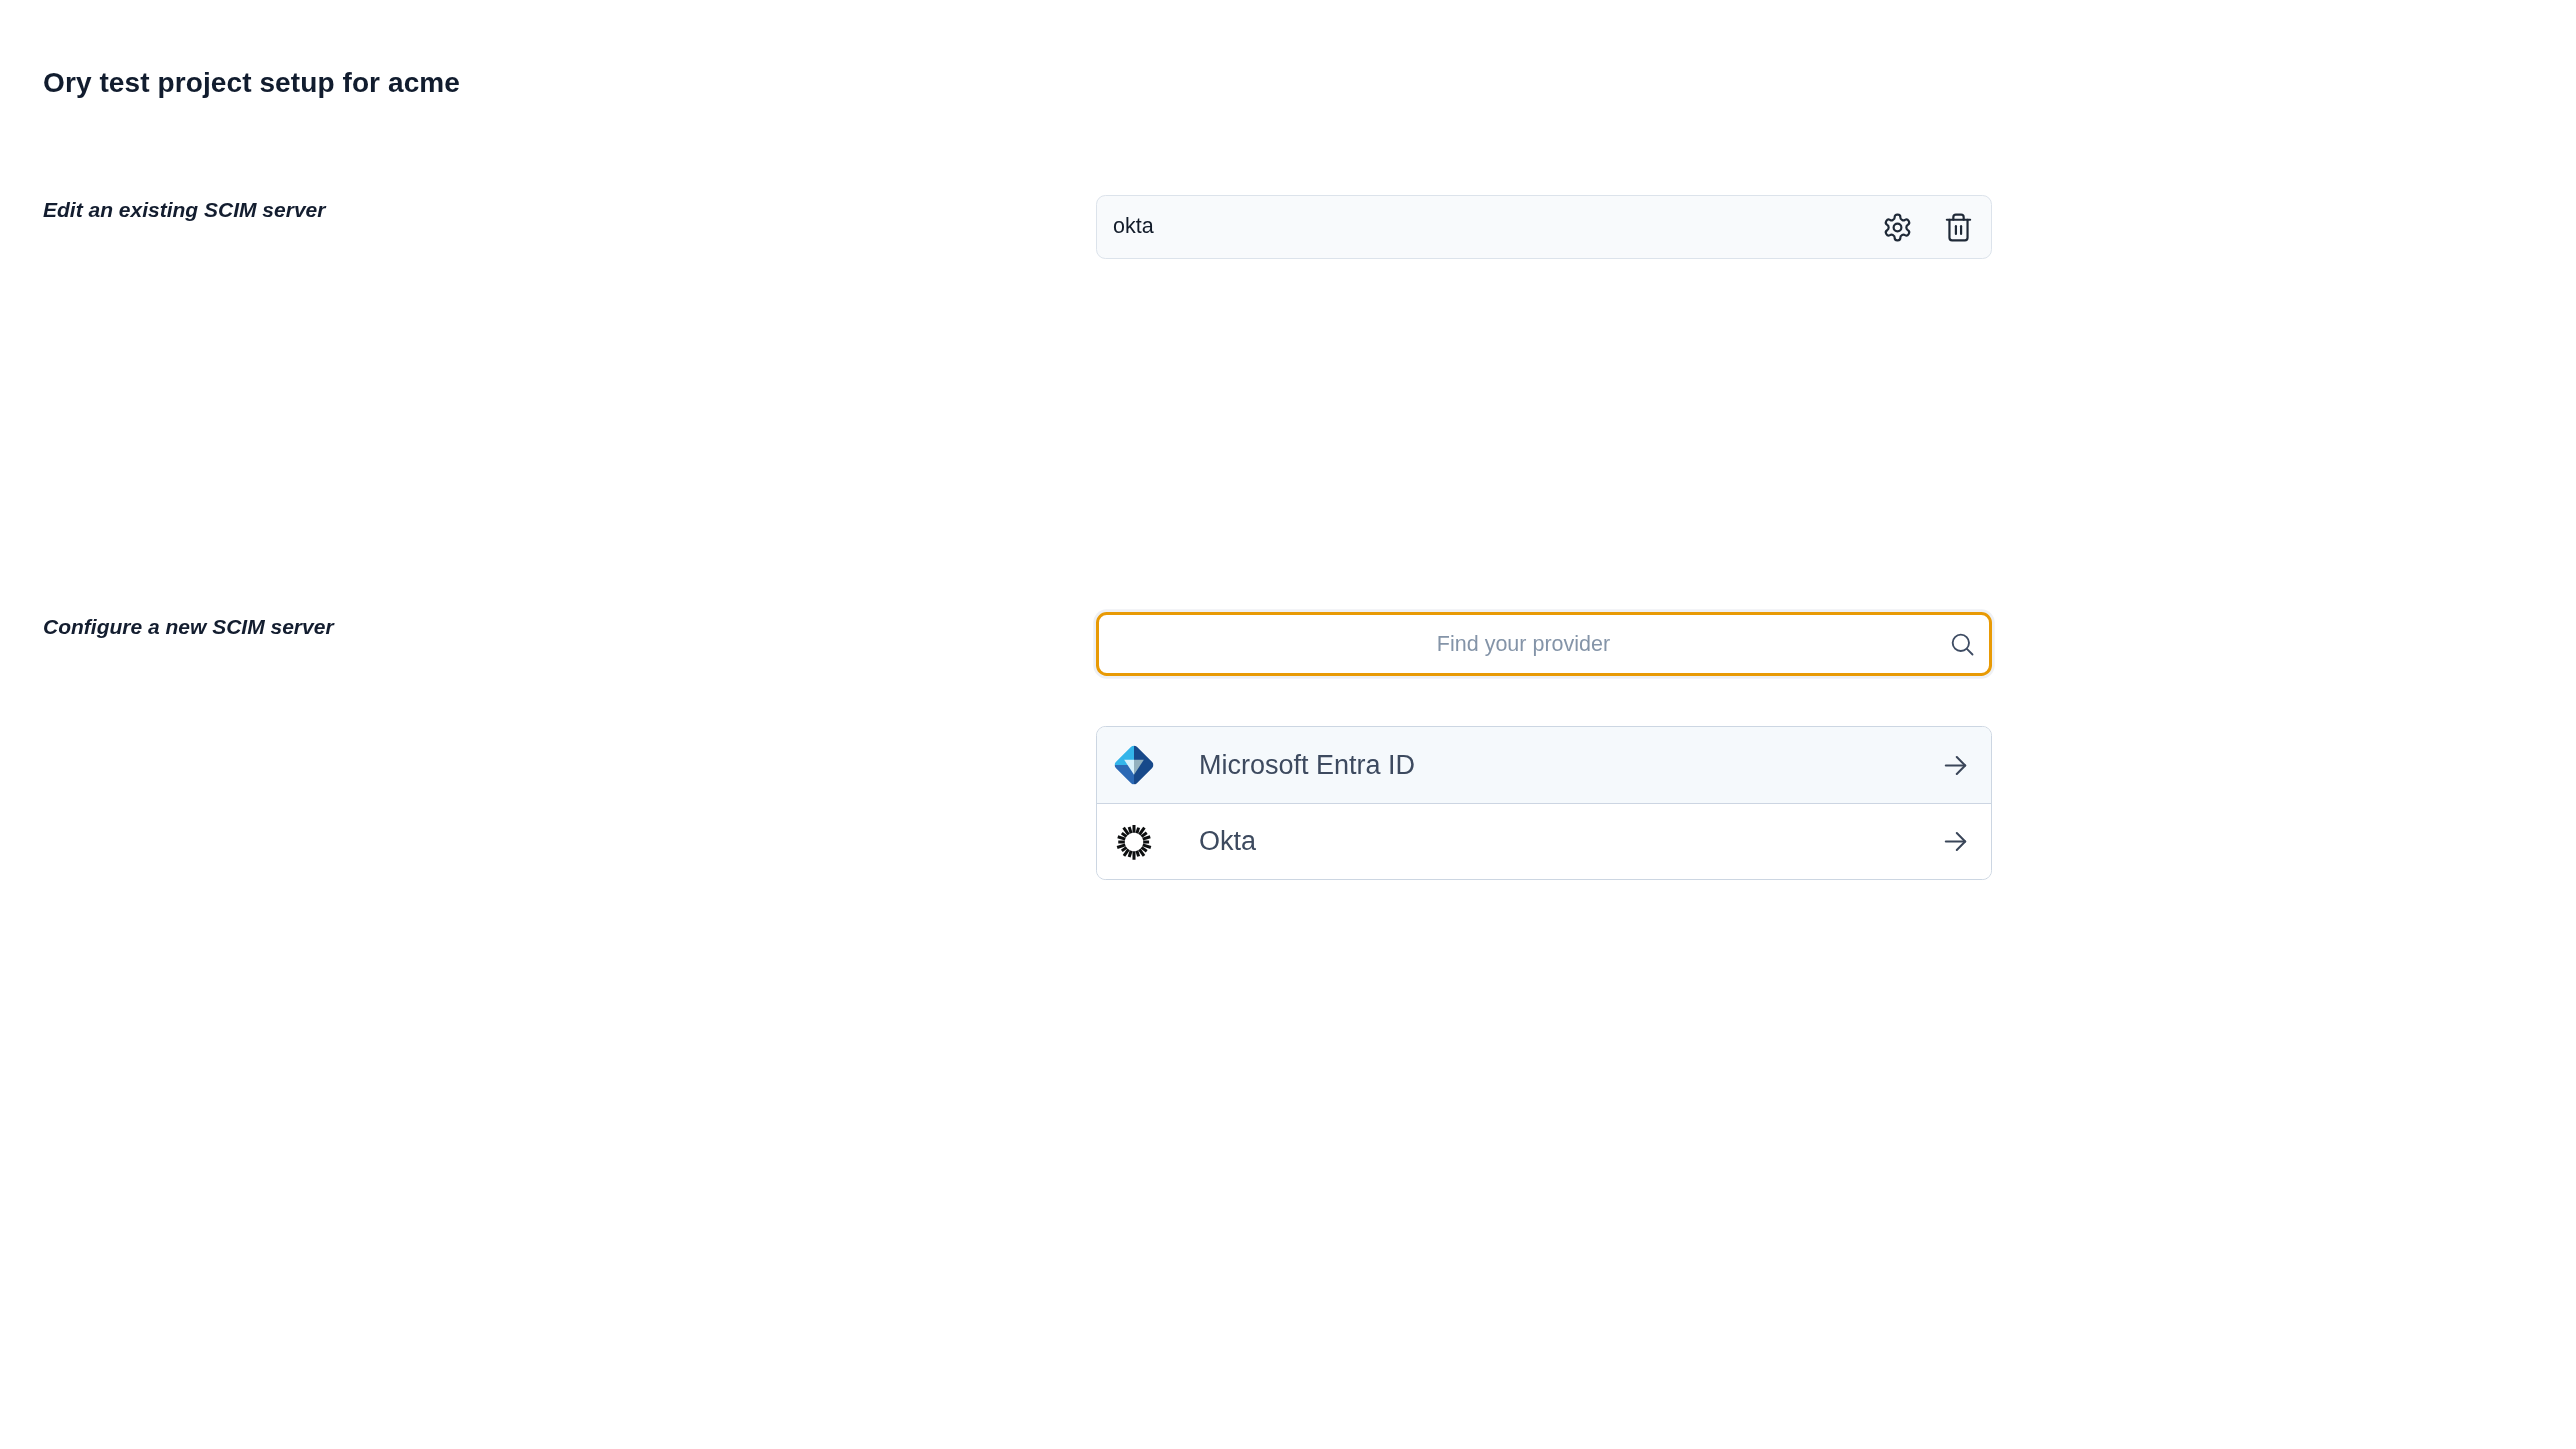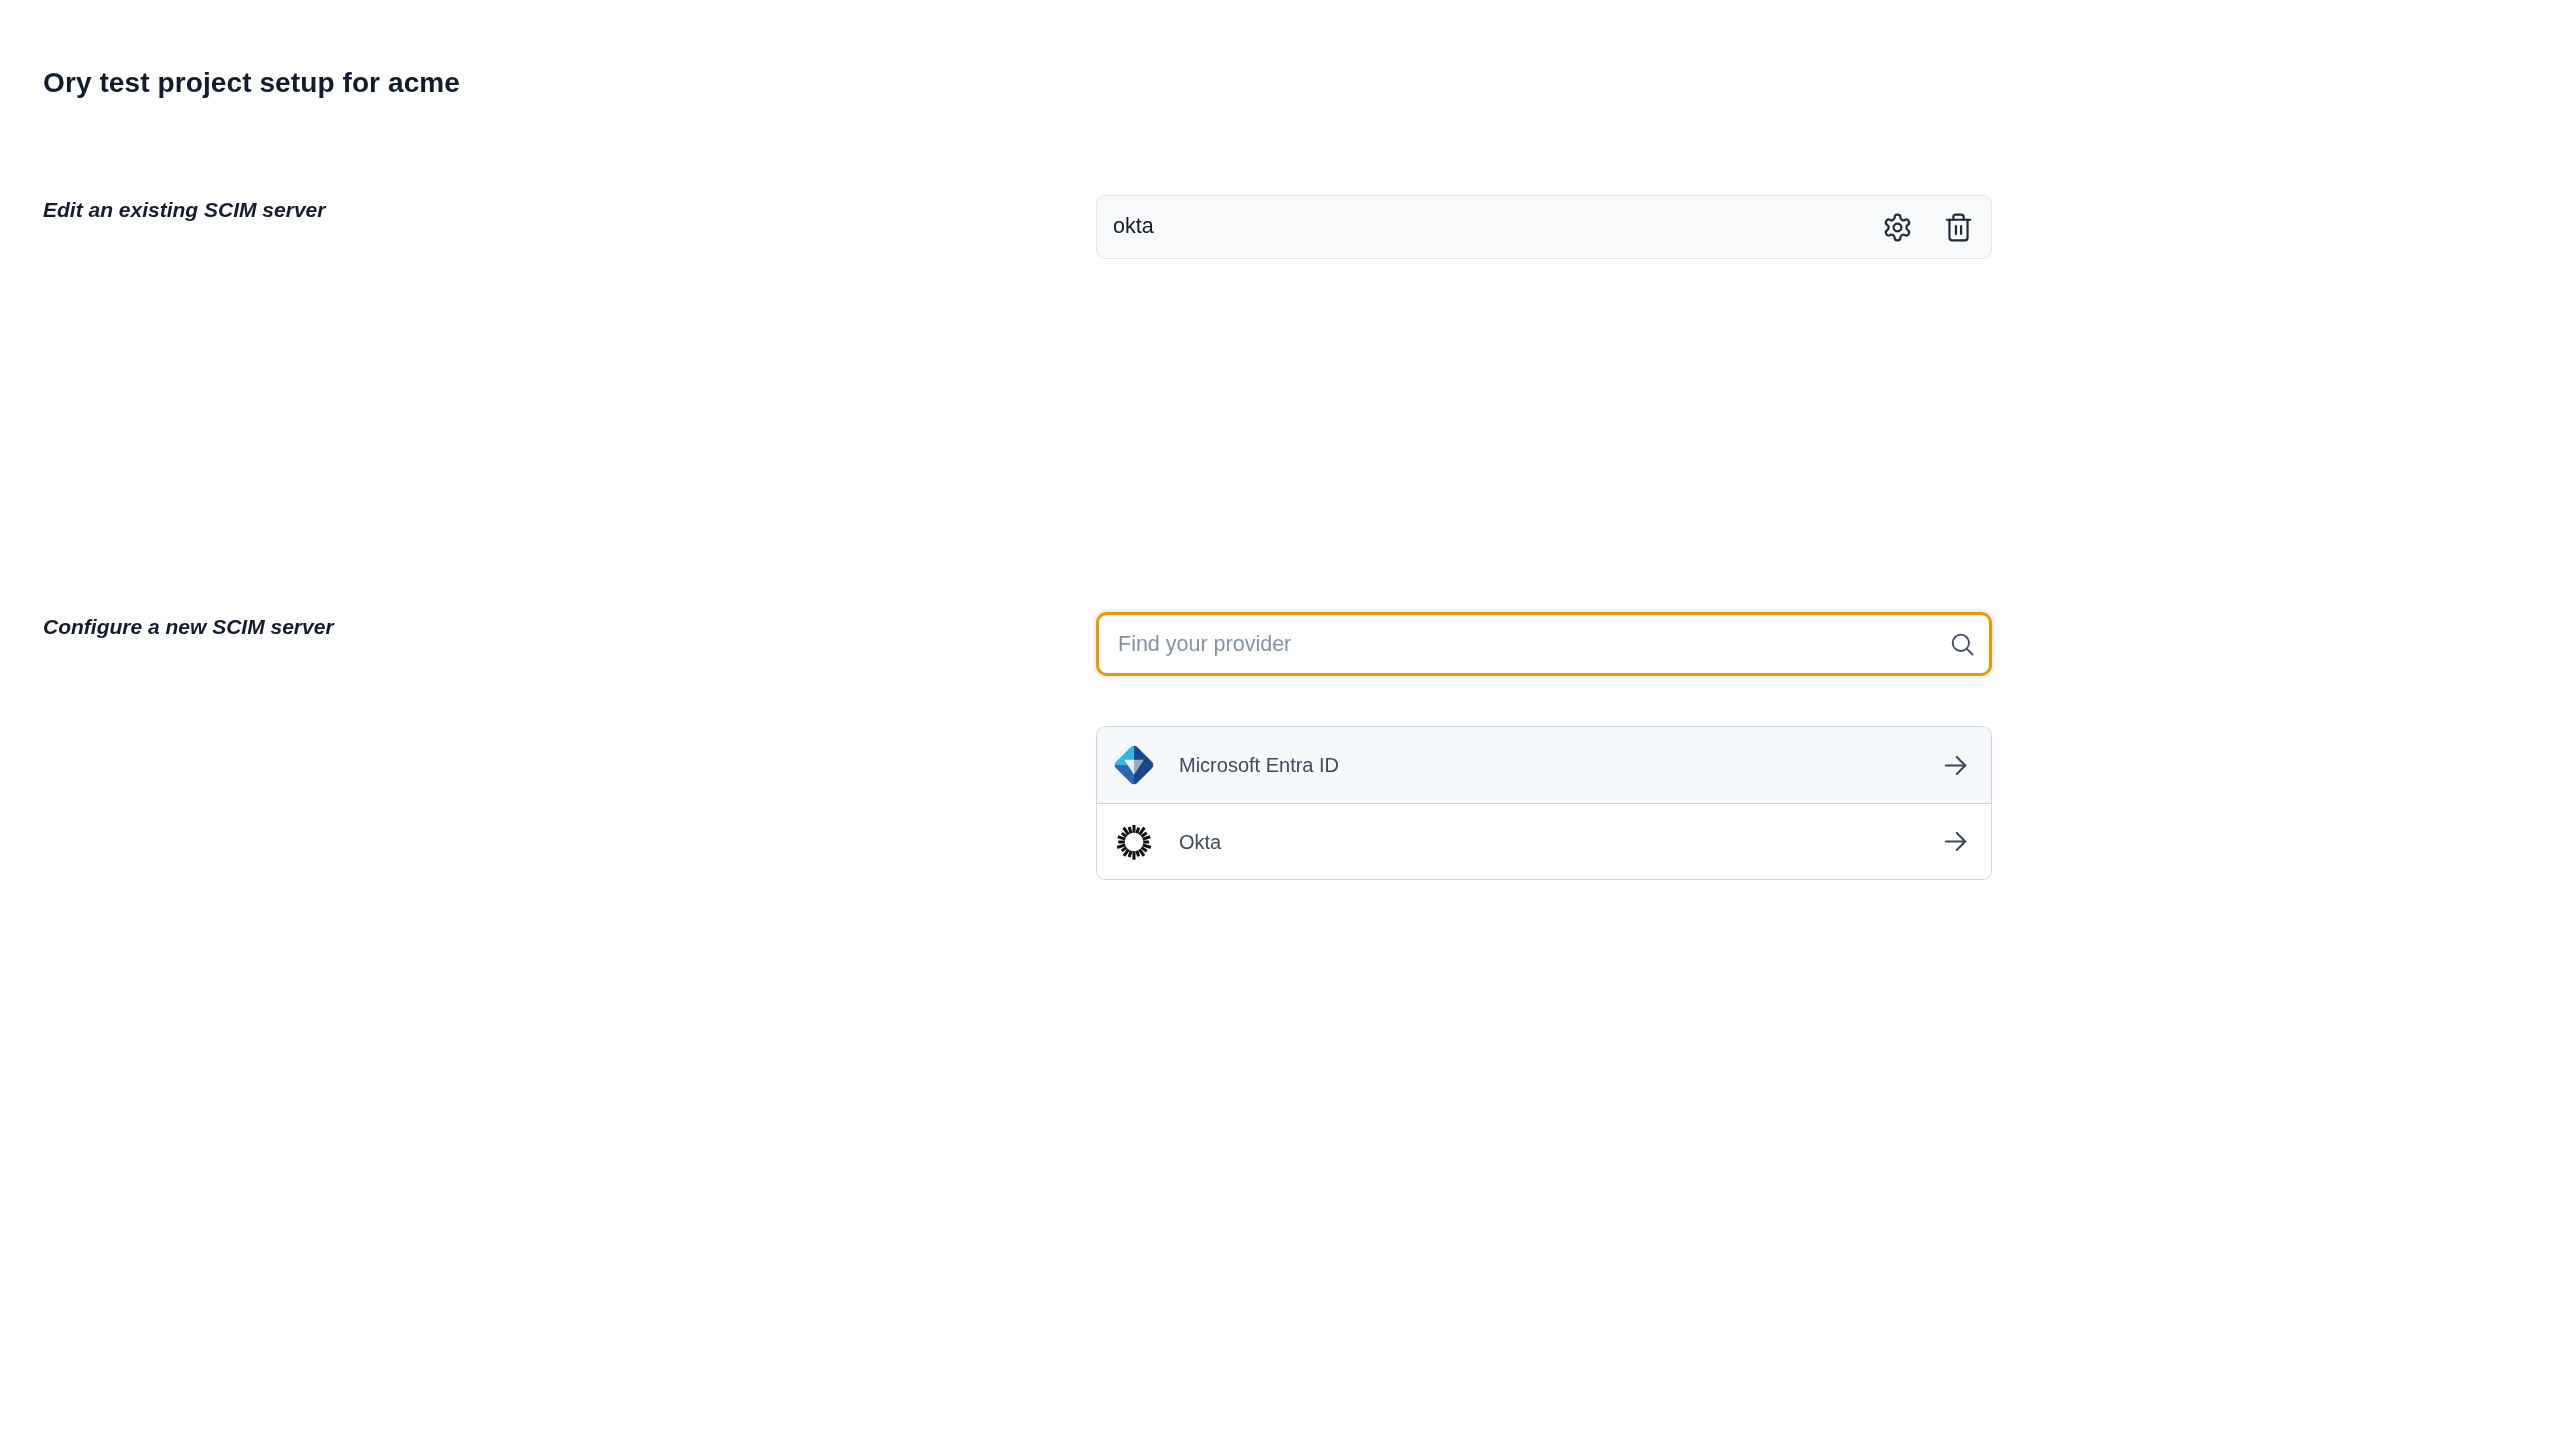--- a/index.html
+++ b/index.html
@@ -60,20 +60,21 @@
   .search-input {
     width: 100%; height: 100%;
     border: 3.4px solid #e89a05;
     border-radius: 10.7px;
     background: #ffffff;
     padding: 0 60px 0 19px;
     font-family: "Liberation Sans", sans-serif;
     font-size: 21.5px; color: #121b29;
     outline: none;
     box-shadow: 0 0 0 2.7px rgba(148,163,184,0.16);
+    text-align: center;
   }
   .search-input::placeholder { color: #8494a8; opacity: 1; }
   .search-icon {
     position: absolute; right: 16px; top: 50%;
     transform: translateY(-50%);
     width: 28px; height: 28px;
     pointer-events: none;
   }
 
   
@@ -94,22 +95,22 @@
     background: #ffffff;
   }
   .provider-row + .provider-row { border-top: 1.3px solid #ccd5e2; }
   .provider-row.highlight { background: #f5f9fc; }
   .provider-logo {
     width: 42px; height: 42px; flex: 0 0 42px;
     display: flex; align-items: center; justify-content: center;
   }
   .provider-logo svg { width: 42px; height: 42px; }
   .provider-label {
-    margin-left: 24px;
-    font-size: 20px; color: #3d4a5f; line-height: 1;
+    margin-left: 44px;
+    font-size: 27px; color: #3d4a5f; line-height: 1;
   }
   .arrow-icon {
     margin-left: auto;
     width: 31px; height: 31px;
   }
 </style>
 </head>
 <body>
 
 <div class="page">

